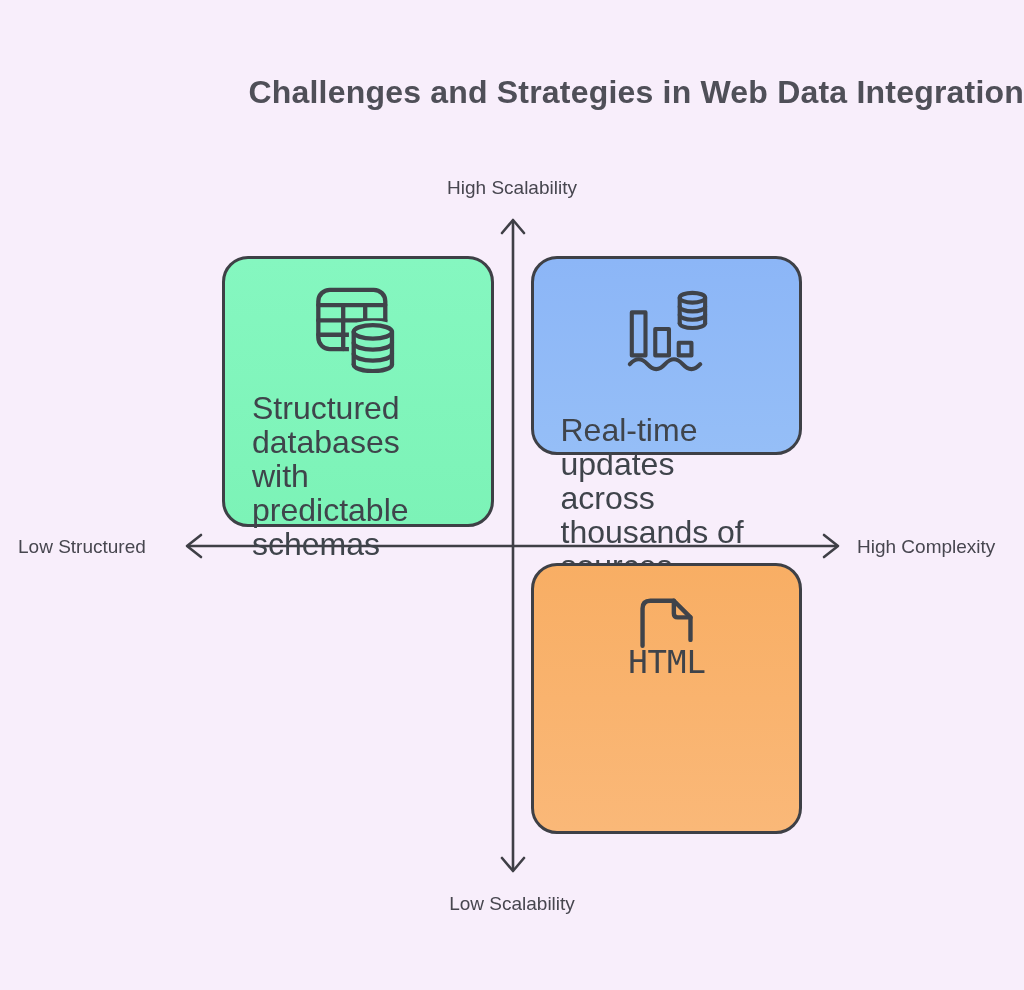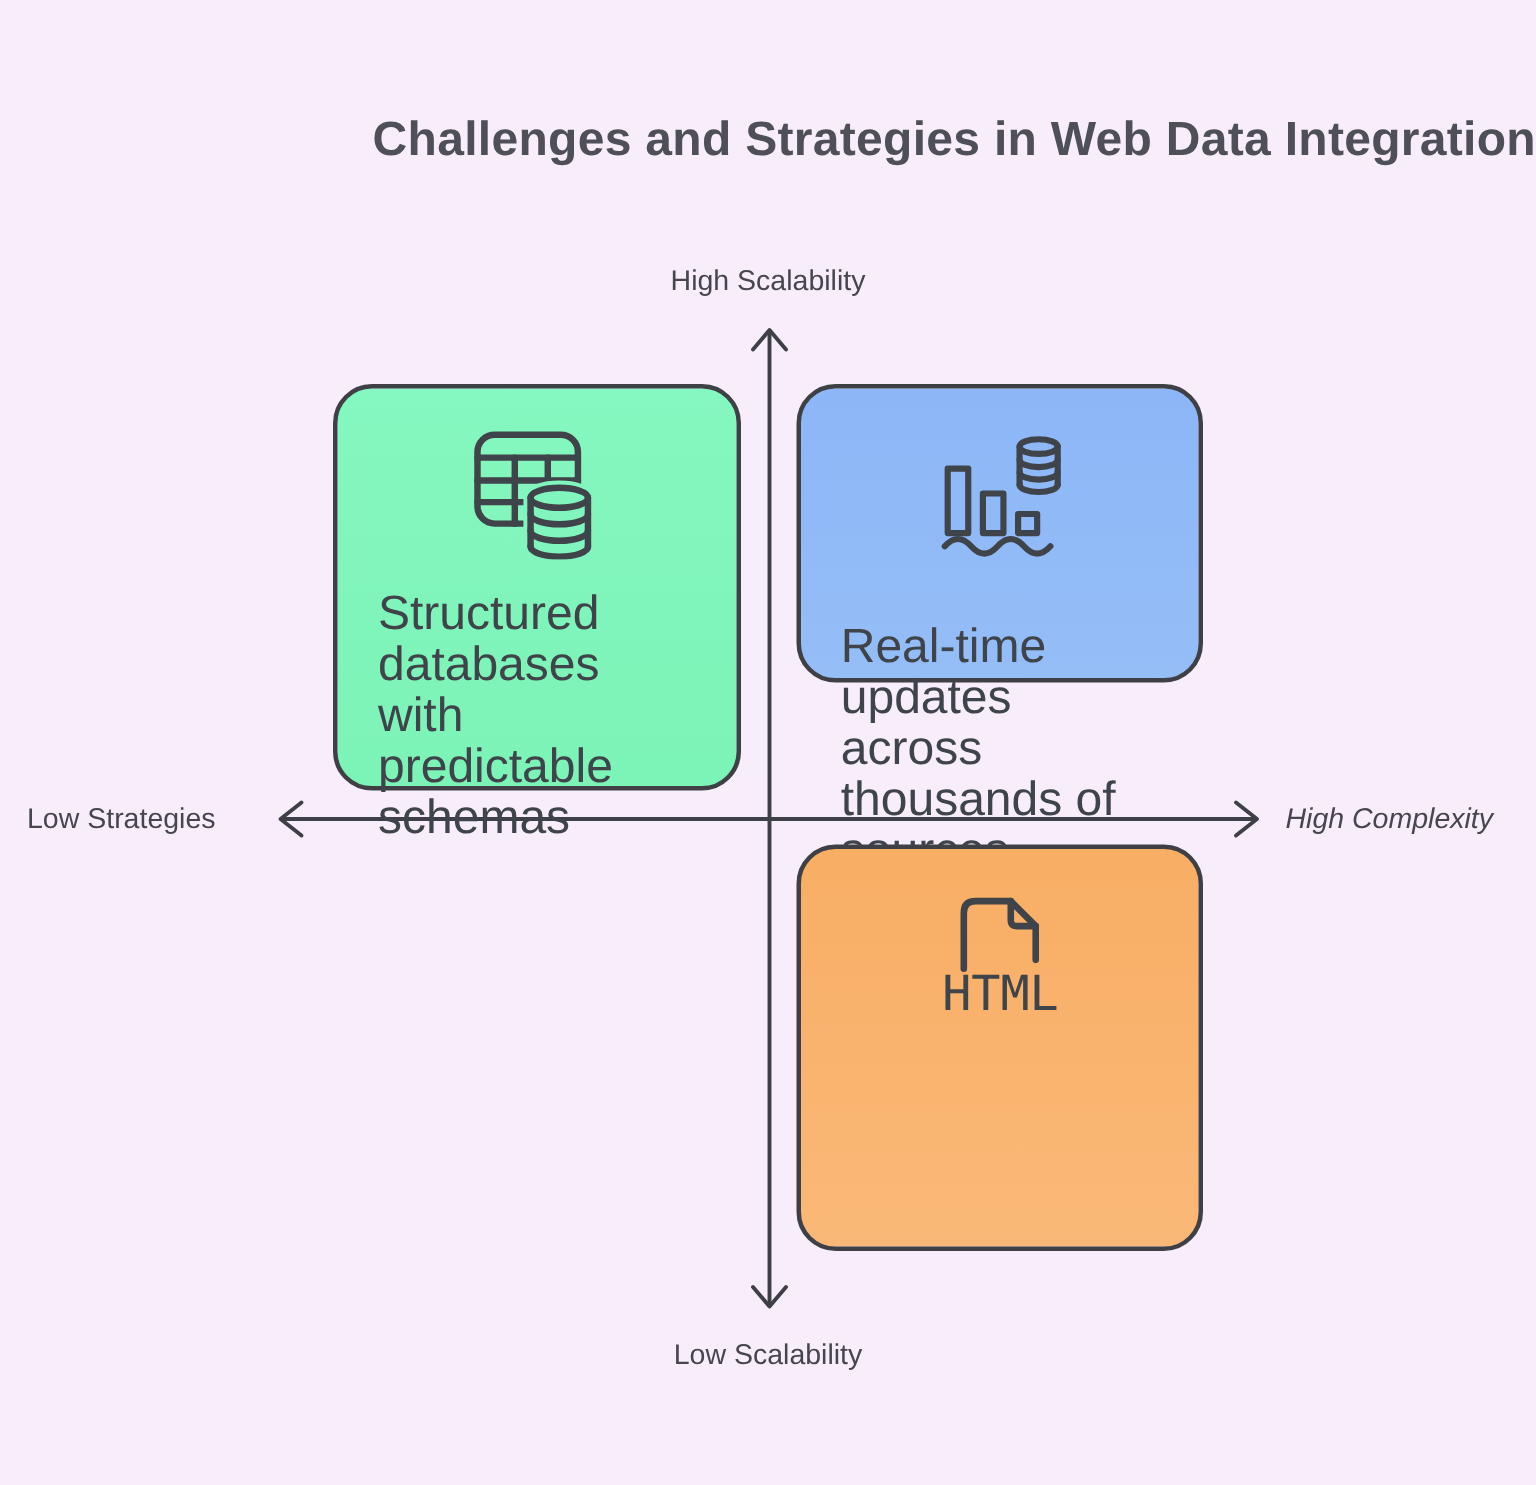--- a/index.html
+++ b/index.html
@@ -17,21 +17,21 @@
     font-size:32px;font-weight:bold;color:#4f4f58;
     letter-spacing:.2px;
   }
 
   .axis-label{
     position:absolute;font-size:19px;color:#47464f;white-space:nowrap;
   }
   .axis-top{top:177px;left:0;width:1024px;text-align:center;}
   .axis-bottom{top:893px;left:0;width:1024px;text-align:center;}
   .axis-left{top:536px;left:18px;}
-  .axis-right{top:536px;left:857px;font-style:italic;}
+  .axis-right{top:536px;left:857px;}
 
   svg.axes{position:absolute;left:0;top:0;width:1024px;height:990px;pointer-events:none;}
   .ax{stroke:#3f3f46;stroke-width:2.6;fill:none;stroke-linecap:round;stroke-linejoin:round;}
 
   .card{
     position:absolute;
     box-sizing:border-box;
     border:3px solid #3e4046;
     border-radius:26px;
     display:flex;flex-direction:column;align-items:center;
@@ -64,21 +64,21 @@
 </style>
 </head>
 <body>
 
 <div class="canvas">
 
   <h1 class="title">Challenges and Strategies in Web Data Integration</h1>
 
   <div class="axis-label axis-top">High Scalability</div>
   <div class="axis-label axis-bottom">Low Scalability</div>
-  <div class="axis-label axis-left">Low Strategies</div>
+  <div class="axis-label axis-left">Low Structured</div>
   <div class="axis-label axis-right">High Complexity</div>
 
   <svg class="axes" viewBox="0 0 1024 990">
     <line class="ax" x1="513" y1="222" x2="513" y2="869"></line>
     <path class="ax" d="M502,233 L513,220 L524,233"></path>
     <path class="ax" d="M502,858 L513,871 L524,858"></path>
     <line class="ax" x1="189" y1="546" x2="836" y2="546"></line>
     <path class="ax" d="M201,535 L187,546 L201,557"></path>
     <path class="ax" d="M824,535 L838,546 L824,557"></path>
   </svg>

